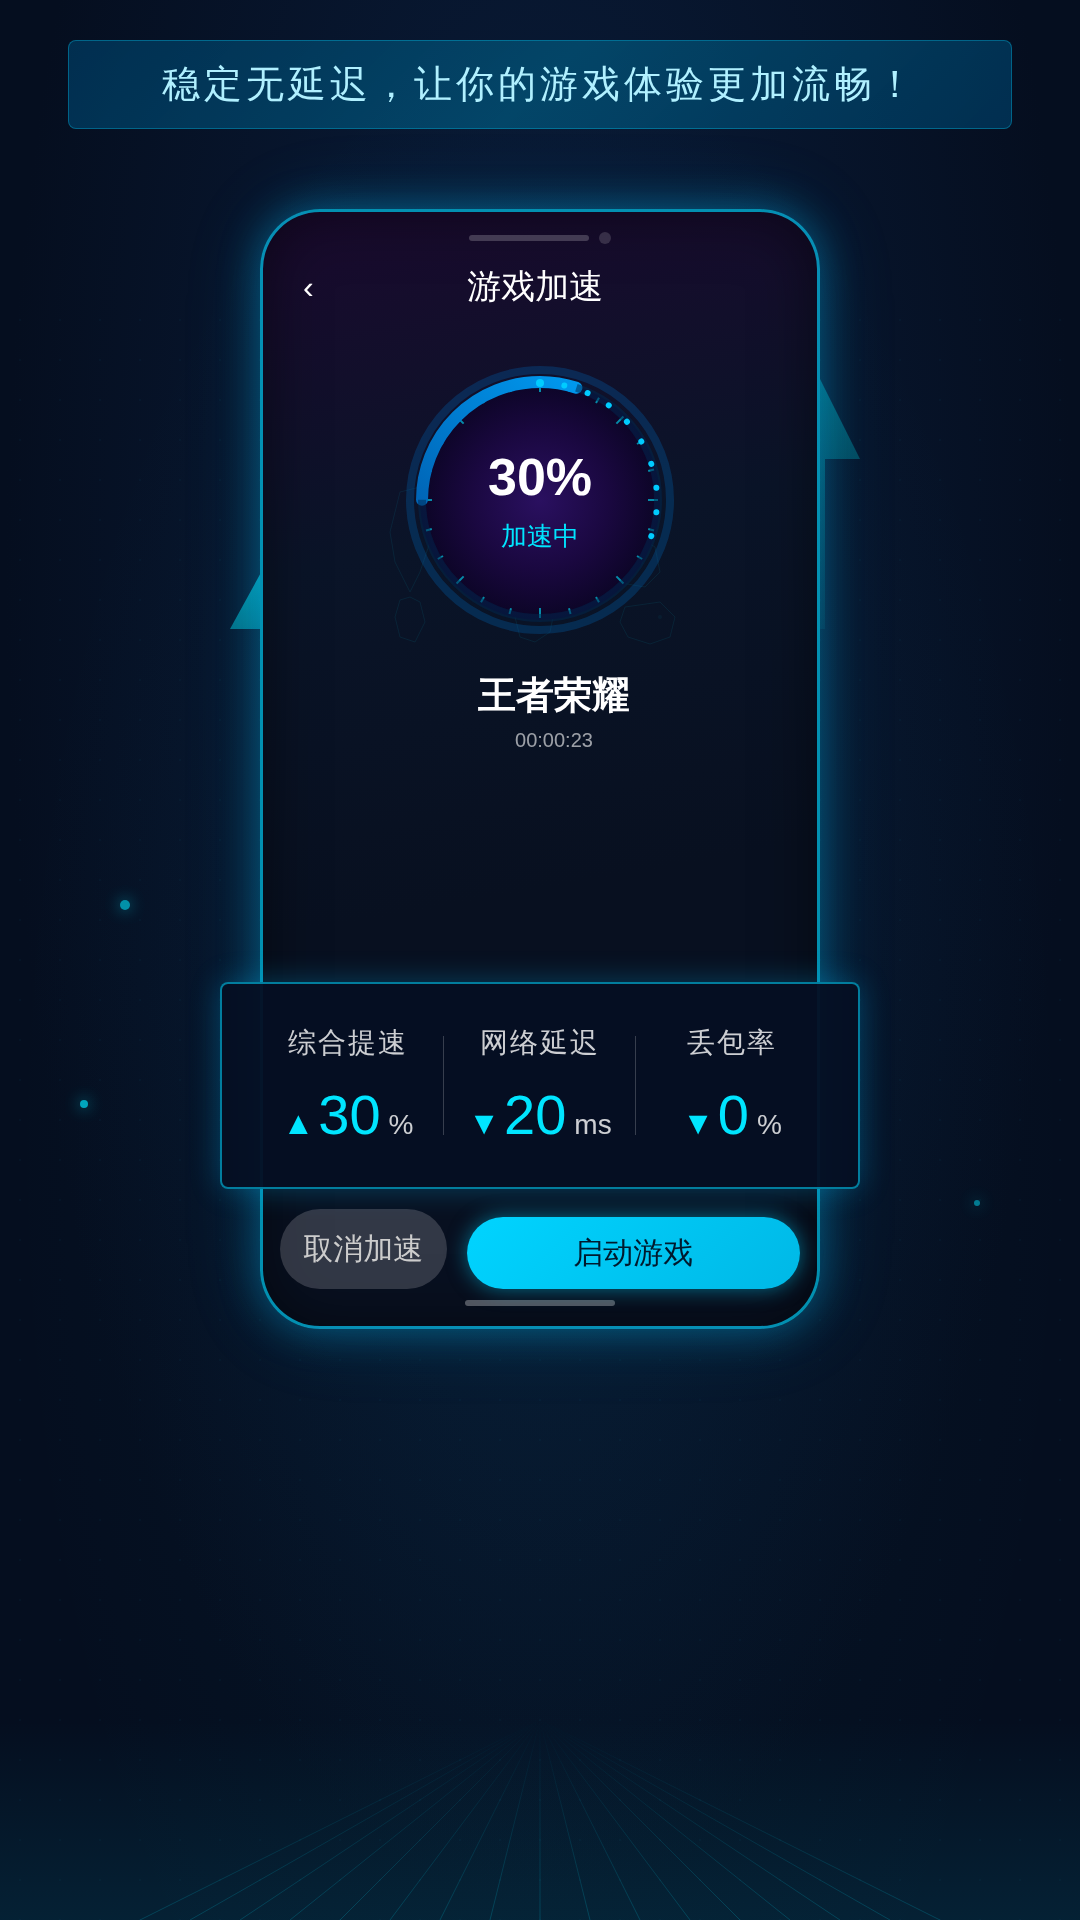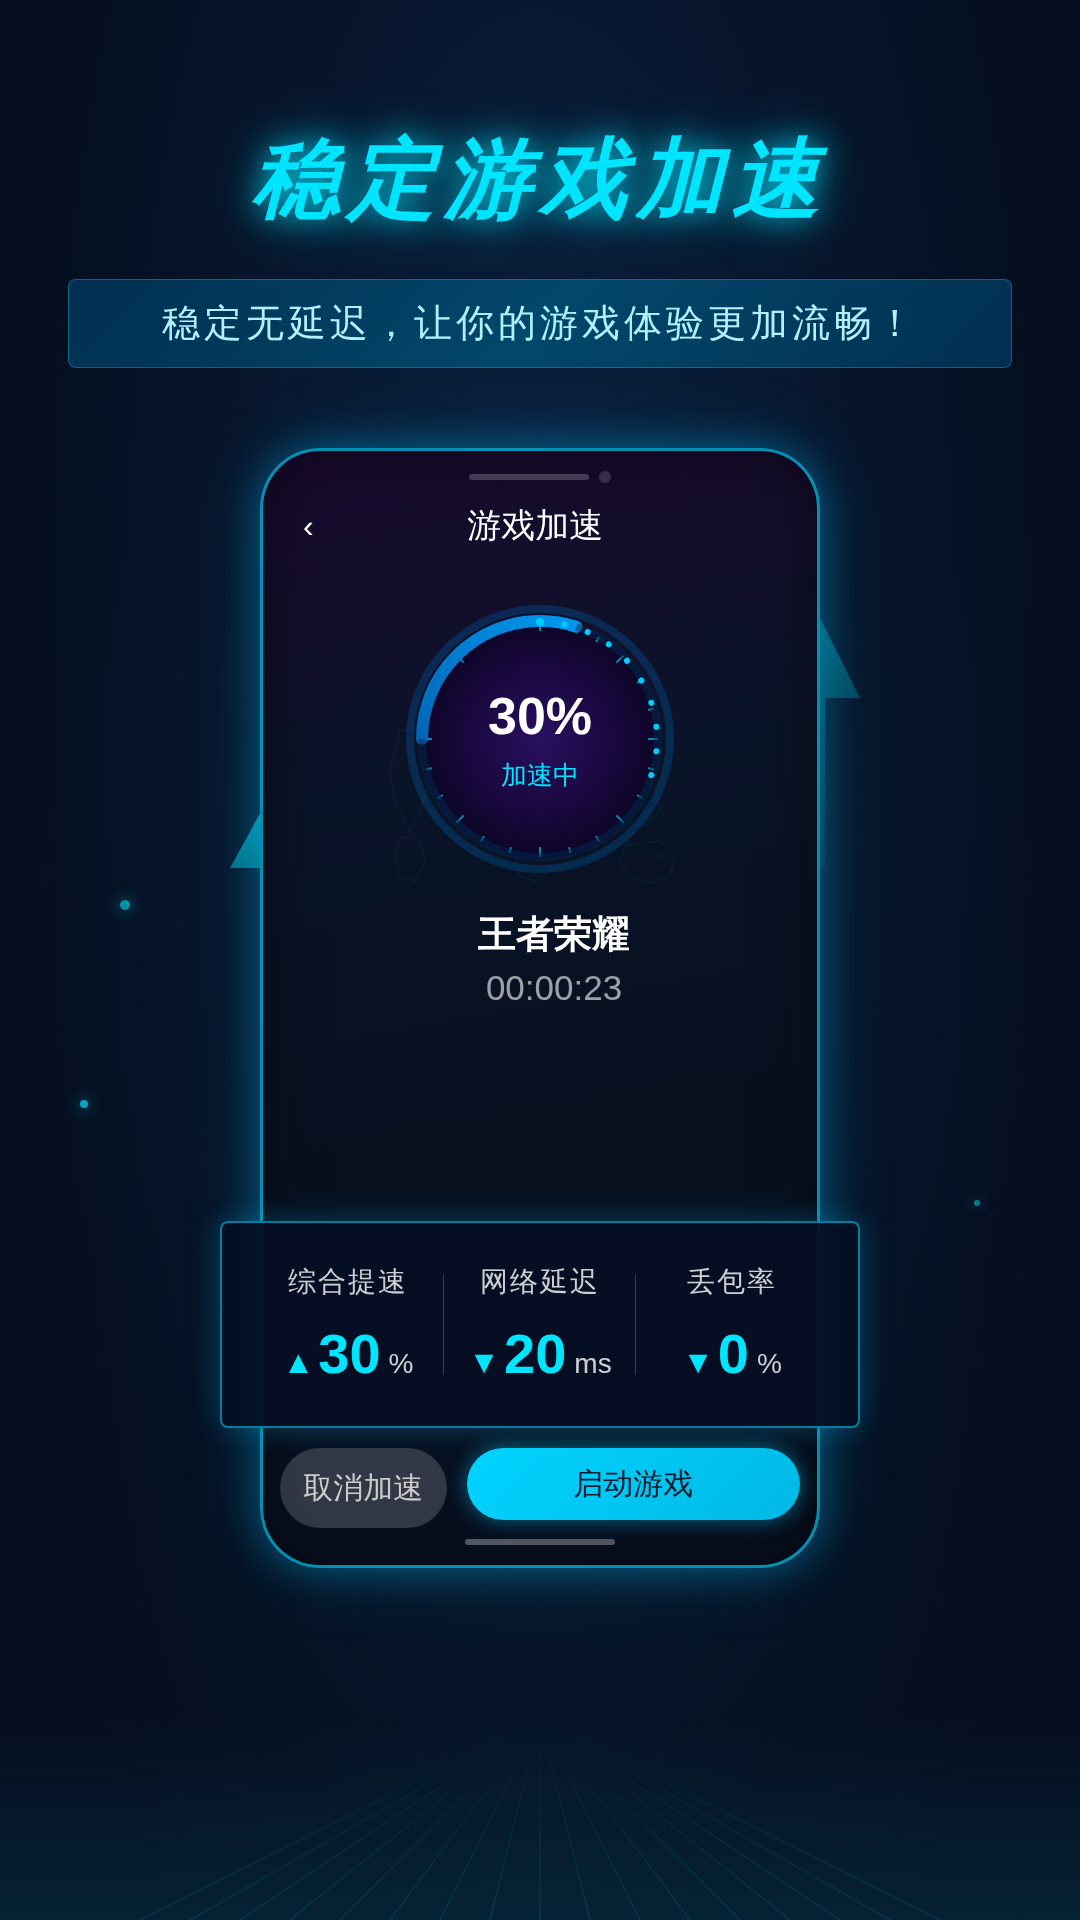--- a/index.html
+++ b/index.html
@@ -193,21 +193,21 @@
       padding-left: 28px;
     }
 
     .game-name {
       font-size: 38px;
       color: #ffffff;
       font-weight: 600;
     }
 
     .game-time {
-      font-size: 35px;
+      font-size: 20px;
       color: rgba(255,255,255,0.6);
       margin-top: 8px;
     }
 
     
     .stats-box {
       position: absolute;
       bottom: 180px;
       left: 50%;
       transform: translateX(-50%);
@@ -261,41 +261,41 @@
       font-size: 32px;
     }
 
     .stat-arrow-down {
       color: #00e5ff;
       font-size: 32px;
     }
 
     .stat-number {
       font-size: 56px;
-      font-weight: 700;
+      font-weight: 400;
       color: #00e5ff;
       text-align: center;
     }
 
     .stat-unit {
       font-size: 28px;
       color: rgba(255,255,255,0.8);
       margin-left: 4px;
     }
 
     
     .phone-buttons {
       position: absolute;
       bottom: 60px;
       left: 50%;
       transform: translateX(-50%);
       width: 520px;
       display: flex;
       gap: 20px;
-      align-items: flex-start;
+      align-items: flex-end;
     }
 
     .btn-cancel {
       flex: 1;
       height: 80px;
       background: rgba(150,150,160,0.3);
       border: none;
       border-radius: 40px;
       color: #cccccc;
       font-size: 30px;
@@ -393,21 +393,20 @@
 <div class="bg"></div>
 <div class="bg-overlay"></div>
 <div class="hex-bg"></div>
 
 <div class="glow-dot" style="width:8px;height:8px;top:1100px;left:80px;opacity:0.7;"></div>
 <div class="glow-dot" style="width:6px;height:6px;top:1200px;right:100px;opacity:0.5;"></div>
 <div class="glow-dot" style="width:10px;height:10px;top:900px;left:120px;opacity:0.6;"></div>
 
 <div class="container">
 
-  <h1 class="main-title">稳定游戏加速</h1>
 
   <div class="subtitle-banner">稳定无延迟，让你的游戏体验更加流畅！</div>
 
   <div class="phone-area">
 
     <svg class="arrow-svg arrow-svg-left" viewBox="0 0 110 220" fill="none" xmlns="http://www.w3.org/2000/svg">
       <defs>
         <linearGradient id="arrowGradL" x1="55" y1="220" x2="55" y2="0" gradientUnits="userSpaceOnUse">
           <stop offset="0%" stop-color="#00c8d4" stop-opacity="0.2"></stop>
           <stop offset="100%" stop-color="#00e5ff" stop-opacity="0.9"></stop>

